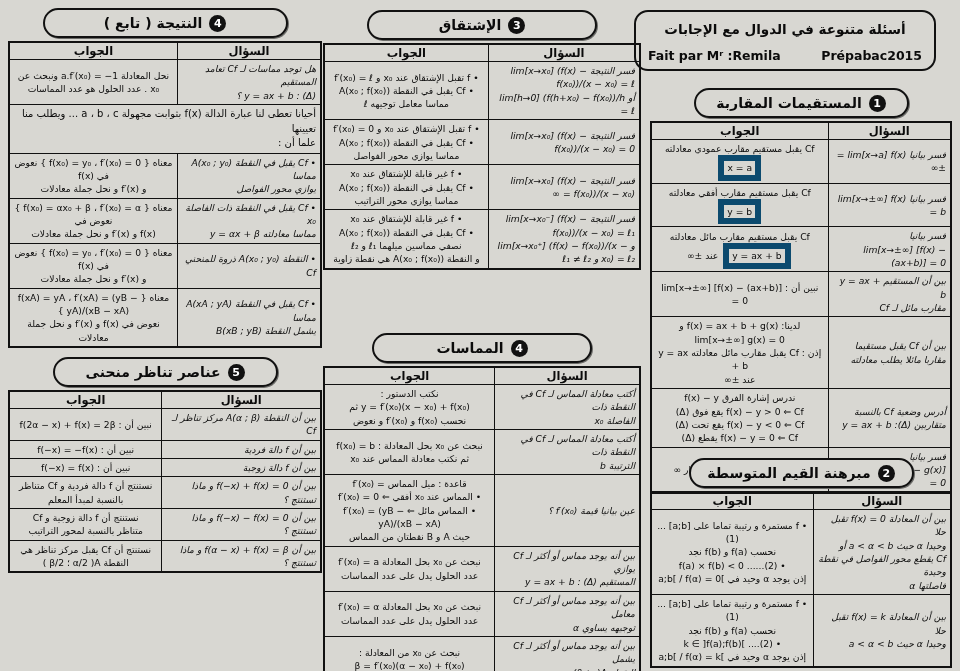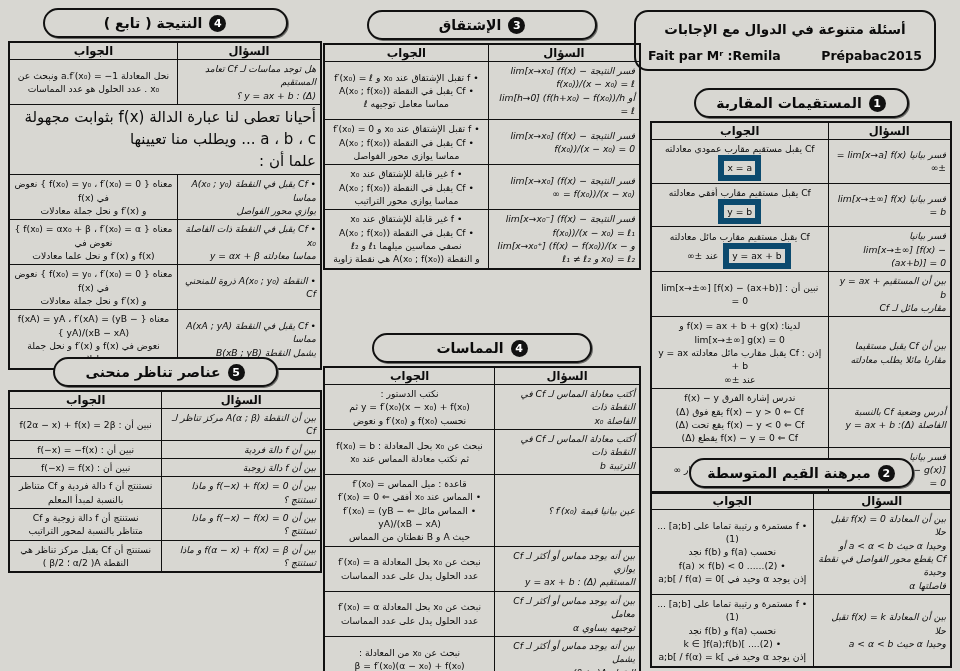--- a/index.html
+++ b/index.html
@@ -22,21 +22,21 @@
     background: #111; color: #fff; font-size: 11px; font-weight: bold;
     display: flex; align-items: center; justify-content: center;
   }
   table.qa { width: 100%; border-collapse: collapse; table-layout: fixed; border: 2px solid #111; }
   .qa th { border: 1px solid #111; font-size: 11.5px; font-weight: bold; text-align: center; padding: 1px 2px; }
   .qa td { border: 1px solid #111; font-size: 9.2px; line-height: 1.45; padding: 2px 4px; vertical-align: middle; overflow-wrap: break-word; }
   .qa td.q { text-align: right; font-style: italic; }
   .qa td.a { text-align: center; }
   .pre { white-space: pre-line; }
   .boxed { display: inline-block; border: 6px solid #0c4a6e; padding: 0 3px; margin: 0 2px; direction: ltr; }
-  td.note { text-align: right; font-size: 15px; }
+  td.note { text-align: right; font-size: 10px; }
   .headerbox { border: 2px solid #111; border-radius: 14px; padding: 9px 12px 6px 12px; background: #d8d7d2; }
   .htitle { text-align: center; font-weight: bold; font-size: 13.5px; margin-bottom: 11px; }
   .hrow { display: flex; justify-content: space-between; direction: ltr; font-weight: bold; font-size: 12.5px; gap: 28px; }
 </style>
 </head>
 <body>
 
 <div id="page">
 
   <div class="sec headerbox" style="right:24px; top:10px; width:302px;">
@@ -82,21 +82,21 @@
       </tr>
       <tr>
         <td class="q pre">بين أن Cf يقبل مستقيما
 مقاربا مائلا يطلب معادلته</td>
         <td class="a pre">لدينا: f(x) = ax + b + g(x) و lim[x→±∞] g(x) = 0
 إذن : Cf يقبل مقارب مائل معادلته y = ax + b
 عند ±∞</td>
       </tr>
       <tr>
         <td class="q pre">أدرس وضعية Cf بالنسبة
-الفاصلة (Δ): y = ax + b</td>
+متقاربين (Δ): y = ax + b</td>
         <td class="a pre">ندرس إشارة الفرق f(x) − y
 f(x) − y &gt; 0 ⇐ Cf يقع فوق (Δ)
 f(x) − y &lt; 0 ⇐ Cf يقع تحت (Δ)
 f(x) − y = 0 ⇐ Cf يقطع (Δ)</td>
       </tr>
       <tr>
         <td class="q pre">فسر بيانيا
 lim[x→±∞] [f(x) − g(x)] = 0</td>
         <td class="a pre">Cf و Cg منحنيين متقاربين بجوار ∞</td>
       </tr>
@@ -272,21 +272,21 @@
       <tr>
         <td class="q pre">• Cf يقبل في النقطة A(x₀ ; y₀) مماسا
 يوازي محور الفواصل</td>
         <td class="a pre">معناه { f(x₀) = y₀ ، f′(x₀) = 0 } نعوض في f(x)
 و f′(x) و نحل جملة معادلات</td>
       </tr>
       <tr>
         <td class="q pre">• Cf يقبل في النقطة ذات الفاصلة x₀
 مماسا معادلته y = αx + β</td>
         <td class="a pre">معناه { f(x₀) = αx₀ + β ، f′(x₀) = α } نعوض في
-f(x) و f′(x) و نحل علما معادلات</td>
+f(x) و f′(x) و نحل جملة معادلات</td>
       </tr>
       <tr>
         <td class="q pre">• النقطة A(x₀ ; y₀) ذروة للمنحني Cf</td>
         <td class="a pre">معناه { f(x₀) = y₀ ، f′(x₀) = 0 } نعوض في f(x)
 و f′(x) و نحل جملة معادلات</td>
       </tr>
       <tr>
         <td class="q pre">• Cf يقبل في النقطة A(xA ; yA) مماسا
 يشمل النقطة B(xB ; yB)</td>
         <td class="a pre">معناه { f(xA) = yA ، f′(xA) = (yB − yA)/(xB − xA) }

